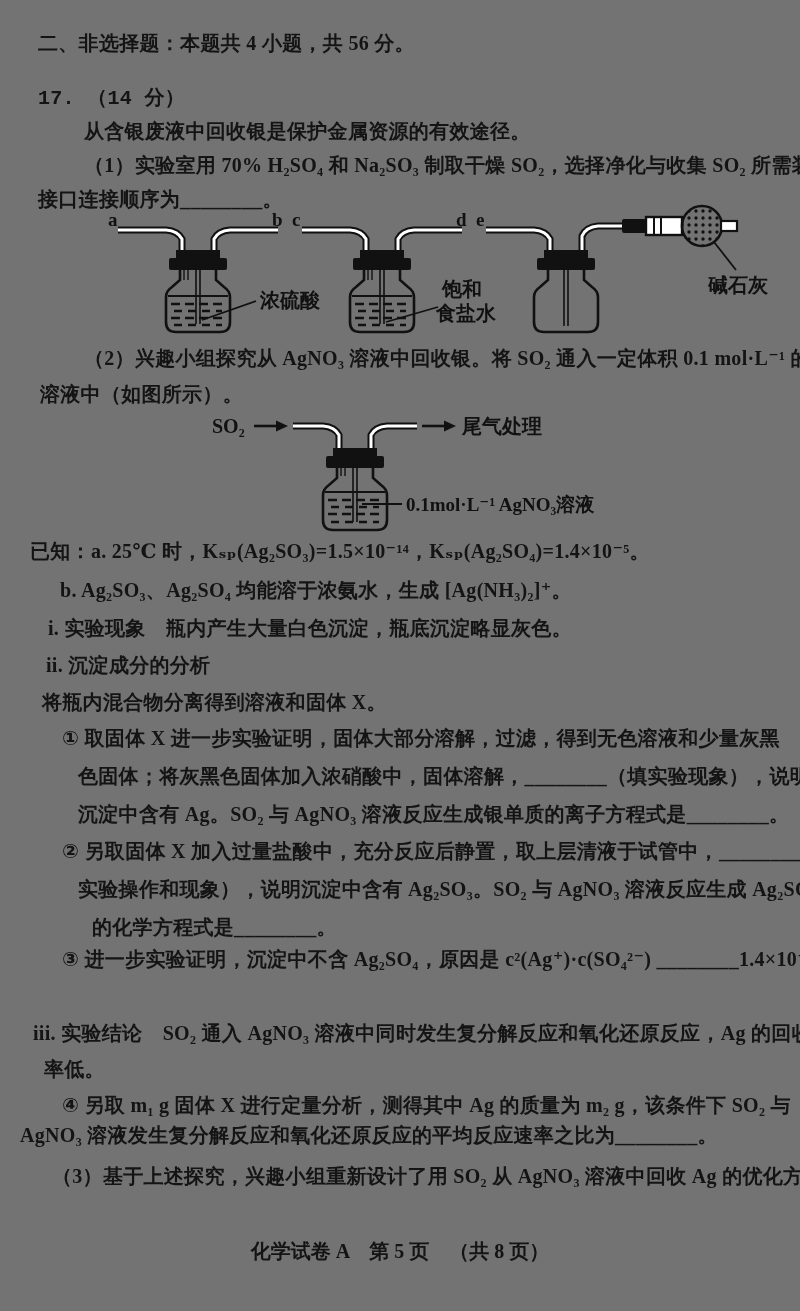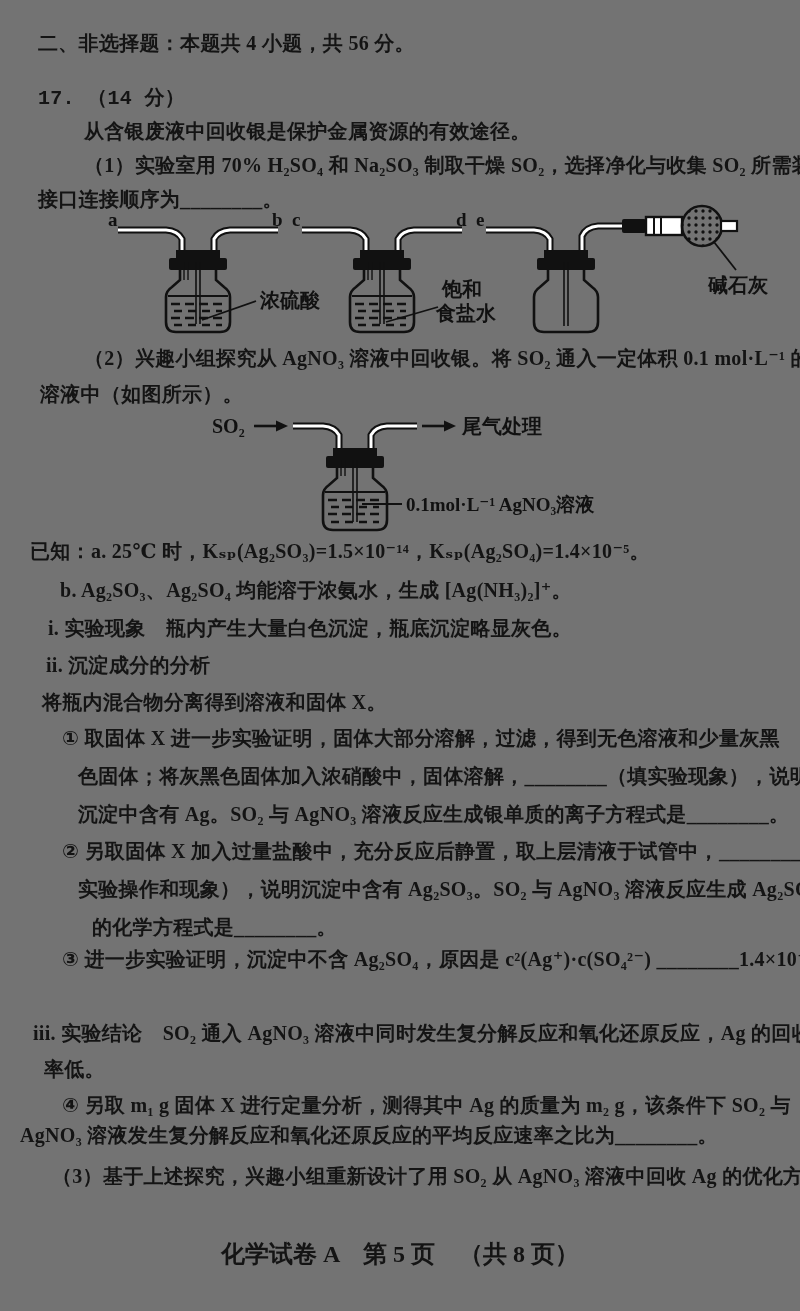--- a/index.html
+++ b/index.html
@@ -26,21 +26,21 @@
   .fig{position:absolute;}
   svg text{
     font-family:"Liberation Serif","DejaVu Serif","DejaVu Sans",serif;
     font-weight:700;
     fill:#111;
   }
   .footer{
     position:absolute;
     width:100%;
     text-align:center;
-    font-size:24px;
+    font-size:20px;
     font-weight:700;
   }
 </style>
 </head>
 <body>
 
 <div id="page">
 
   <div class="ln" style="top:30px;left:38px;">二、非选择题：本题共 4 小题，共 56 分。</div>
   <div class="ln" style="top:86px;left:38px;font-family:Liberation Mono, monospace;">17. （14 分）</div>

